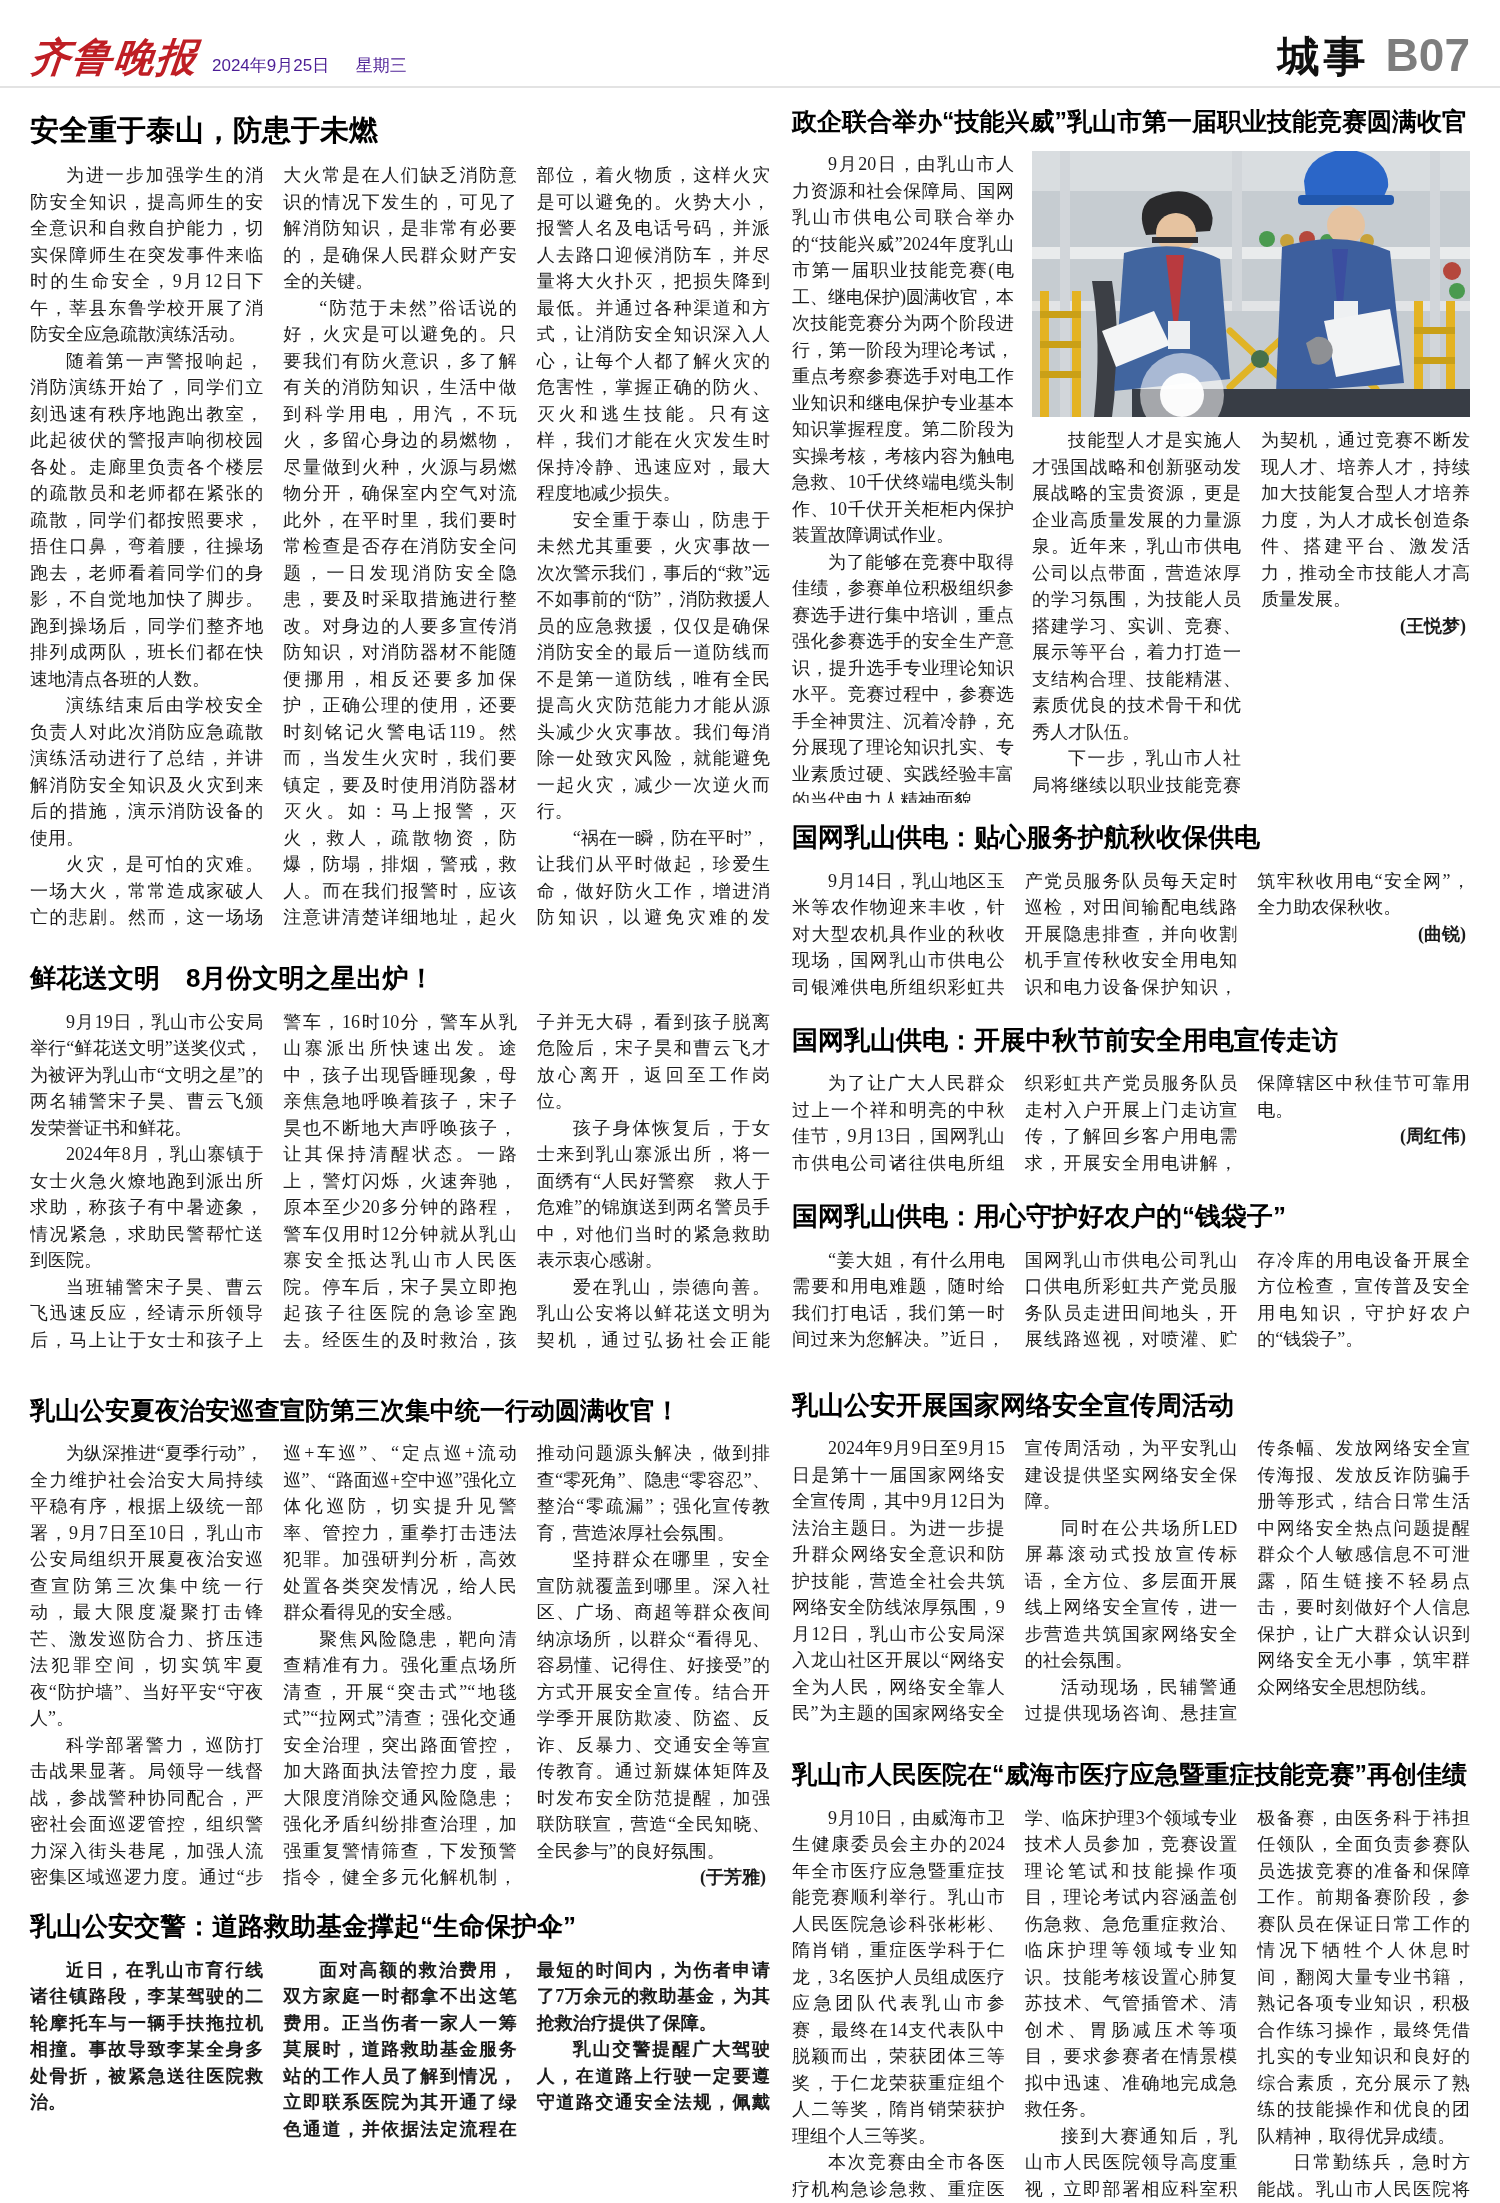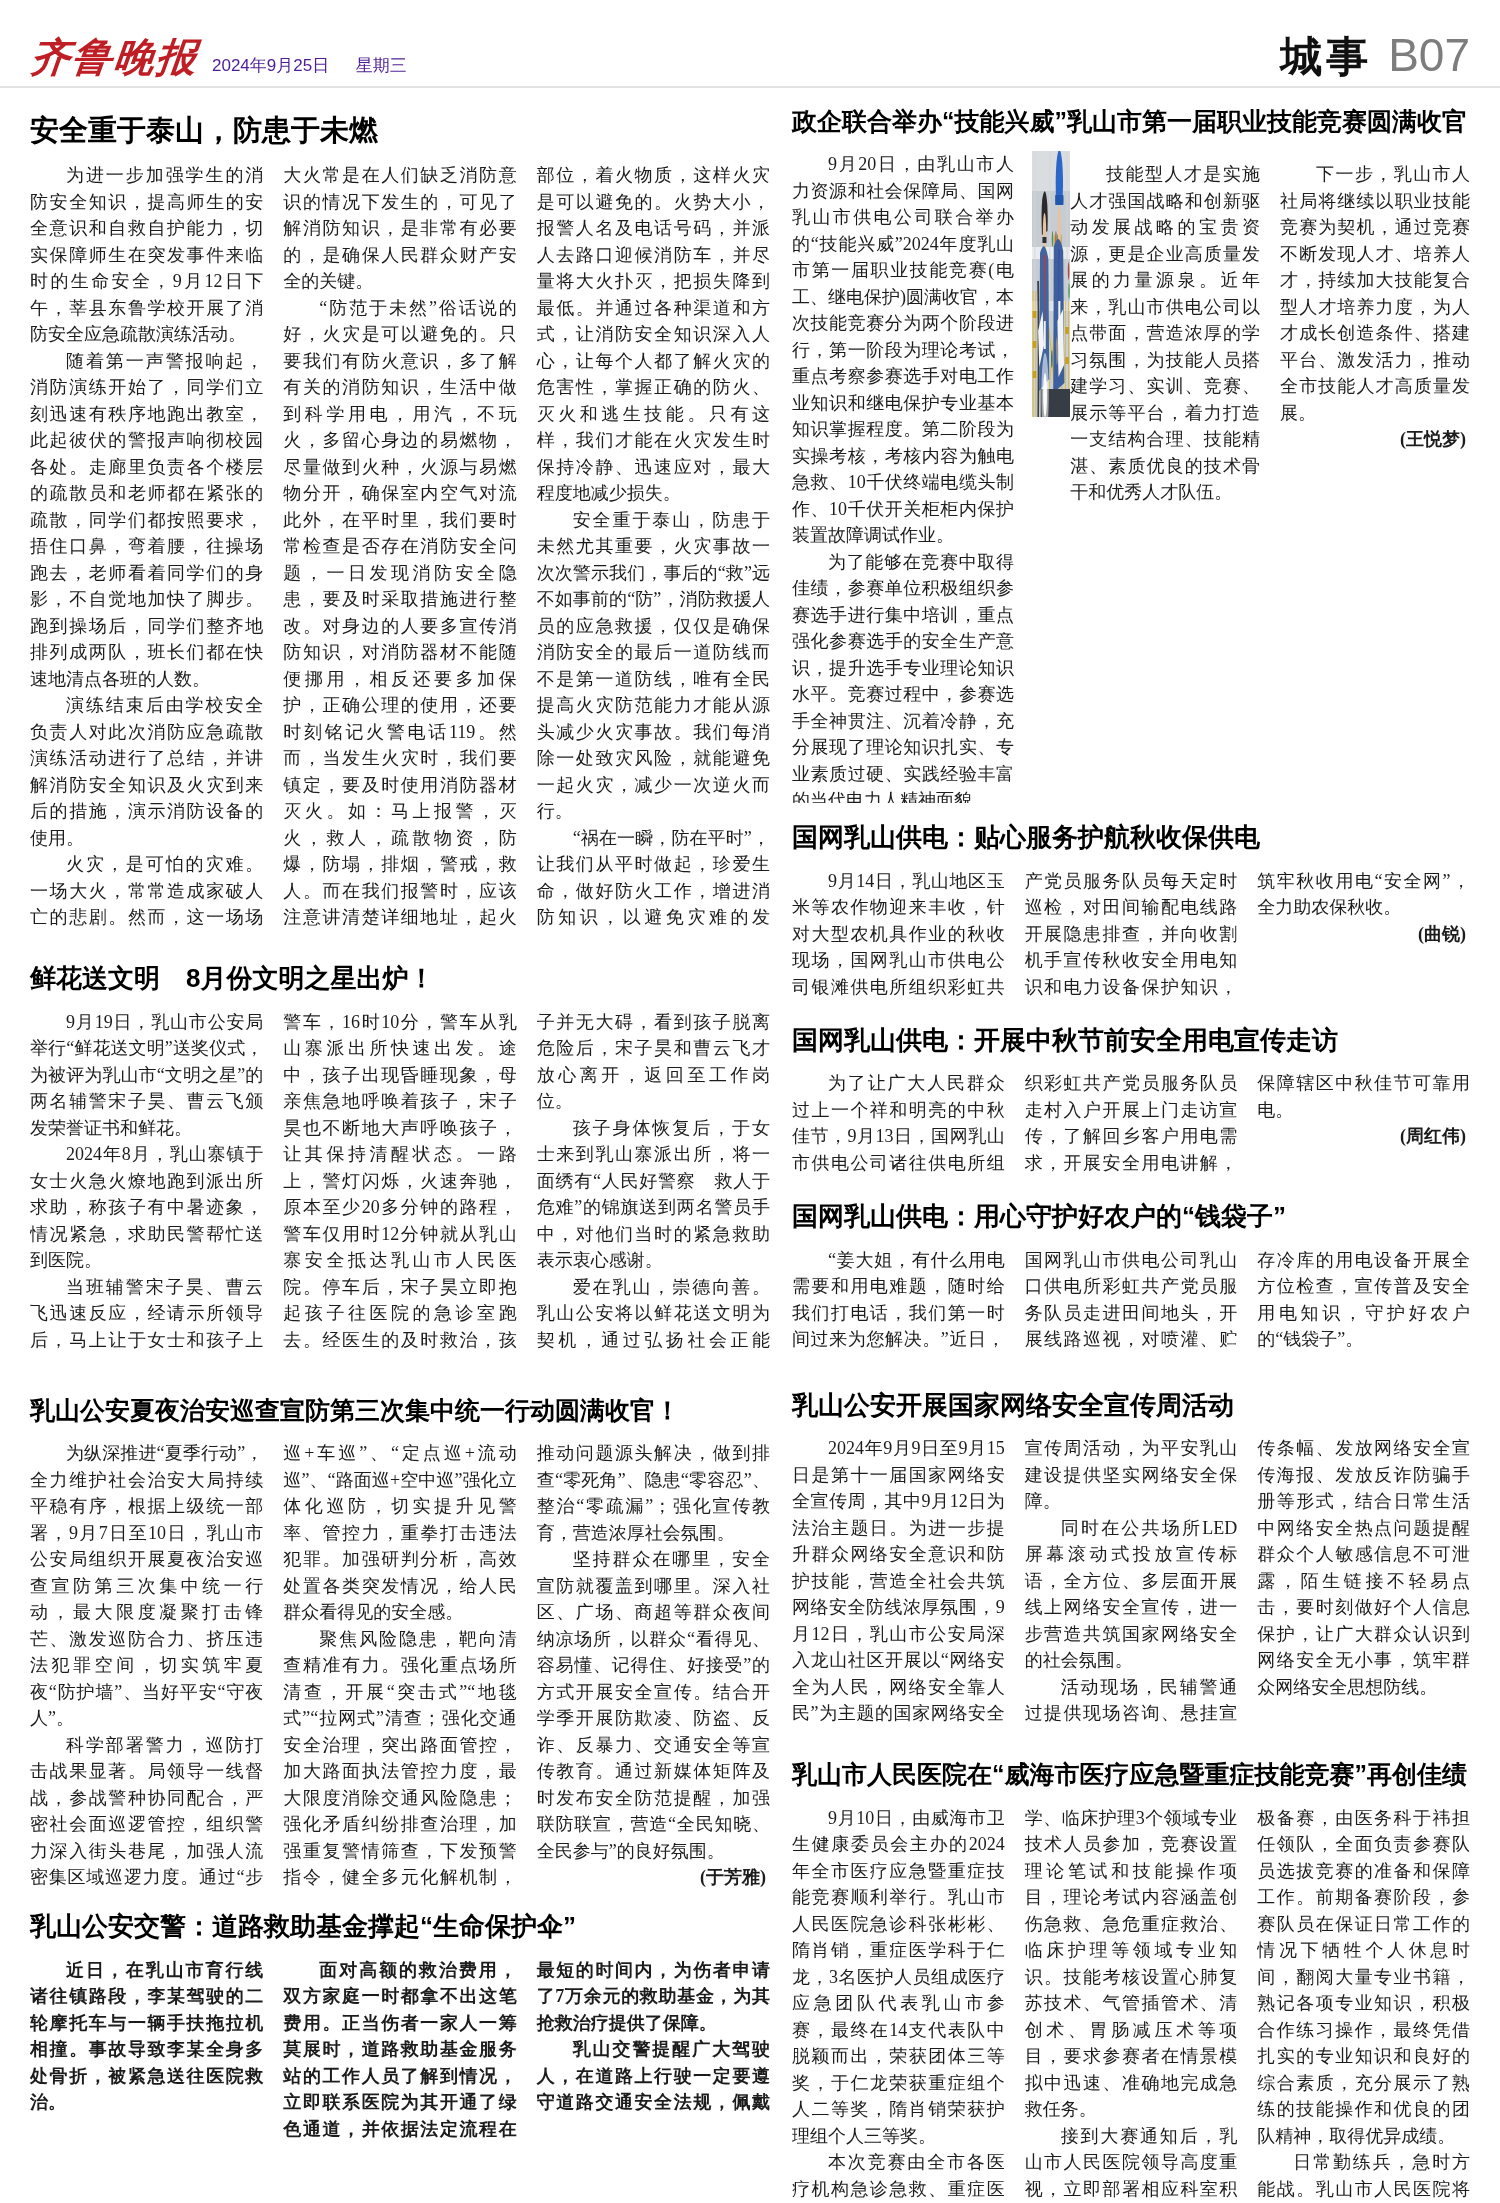--- a/index.html
+++ b/index.html
@@ -7,21 +7,21 @@
         font-family:"Liberation Serif","DejaVu Serif",serif;color:#1c1c1c;}
   
   .hdr{height:88px;box-sizing:border-box;padding:0 30px;border-bottom:2px solid #e3e3e3;
        display:flex;align-items:flex-end;justify-content:space-between;padding-bottom:8px;}
   .hdr-left{display:flex;align-items:baseline;gap:14px;}
   .masthead{color:#bf1e24;font-size:40px;font-weight:bold;font-style:italic;
             transform:skewX(-6deg);letter-spacing:2px;line-height:1;}
   .hdr-date{font-size:17px;color:#4c1d95;font-family:"Liberation Sans","DejaVu Sans",sans-serif;}
   .hdr-right{display:flex;align-items:baseline;gap:16px;font-family:"Liberation Sans","DejaVu Sans",sans-serif;}
   .section-name{font-size:42px;font-weight:bold;color:#101010;letter-spacing:4px;line-height:1;}
-  .page-no{font-size:46px;font-weight:normal;color:#7d7d7d;line-height:1;}
+  .page-no{font-size:46px;font-weight:bold;color:#7d7d7d;line-height:1;}
   
   .content{display:flex;gap:22px;padding:6px 30px 0 30px;box-sizing:border-box;}
   .col-left{width:740px;flex:0 0 740px;}
   .col-right{width:678px;flex:0 0 678px;}
   
   .article{margin-bottom:10px;}
   h2.title{font-family:"Liberation Sans","DejaVu Sans",sans-serif;font-weight:bold;color:#000;
            text-align:left;margin:18px 0 14px 0;line-height:1.25;white-space:nowrap;}
   .t-big{font-size:29px;}
   .t-mid{font-size:26px;}
@@ -30,21 +30,21 @@
         column-gap:20px;column-fill:auto;margin-top:9px;}
   .cols3{column-count:3;}
   .cols2{column-count:2;}
   .body p{margin:0;text-indent:2em;}
   p.byline{text-indent:0;text-align:right;font-weight:bold;padding-right:4px;}
   
   .e-layout{display:flex;gap:18px;}
   .e-col1{width:222px;flex:0 0 222px;height:652px;overflow:hidden;
           font-size:18px;line-height:26.5px;text-align:justify;}
   .e-col1 p{margin:0;text-indent:2em;}
-  .e-right{flex:1;display:flex;flex-direction:row;}
+  .e-right{flex:1;display:flex;flex-direction:column;}
   .photo{width:100%;height:266px;overflow:hidden;background:#c3c9ce;}
   .photo svg{display:block;width:100%;height:100%;}
   .e-sub{height:376px;margin-top:10px;}
 </style>
 </head>
 <body>
 
 <div class="page">
 
   <div class="hdr">

